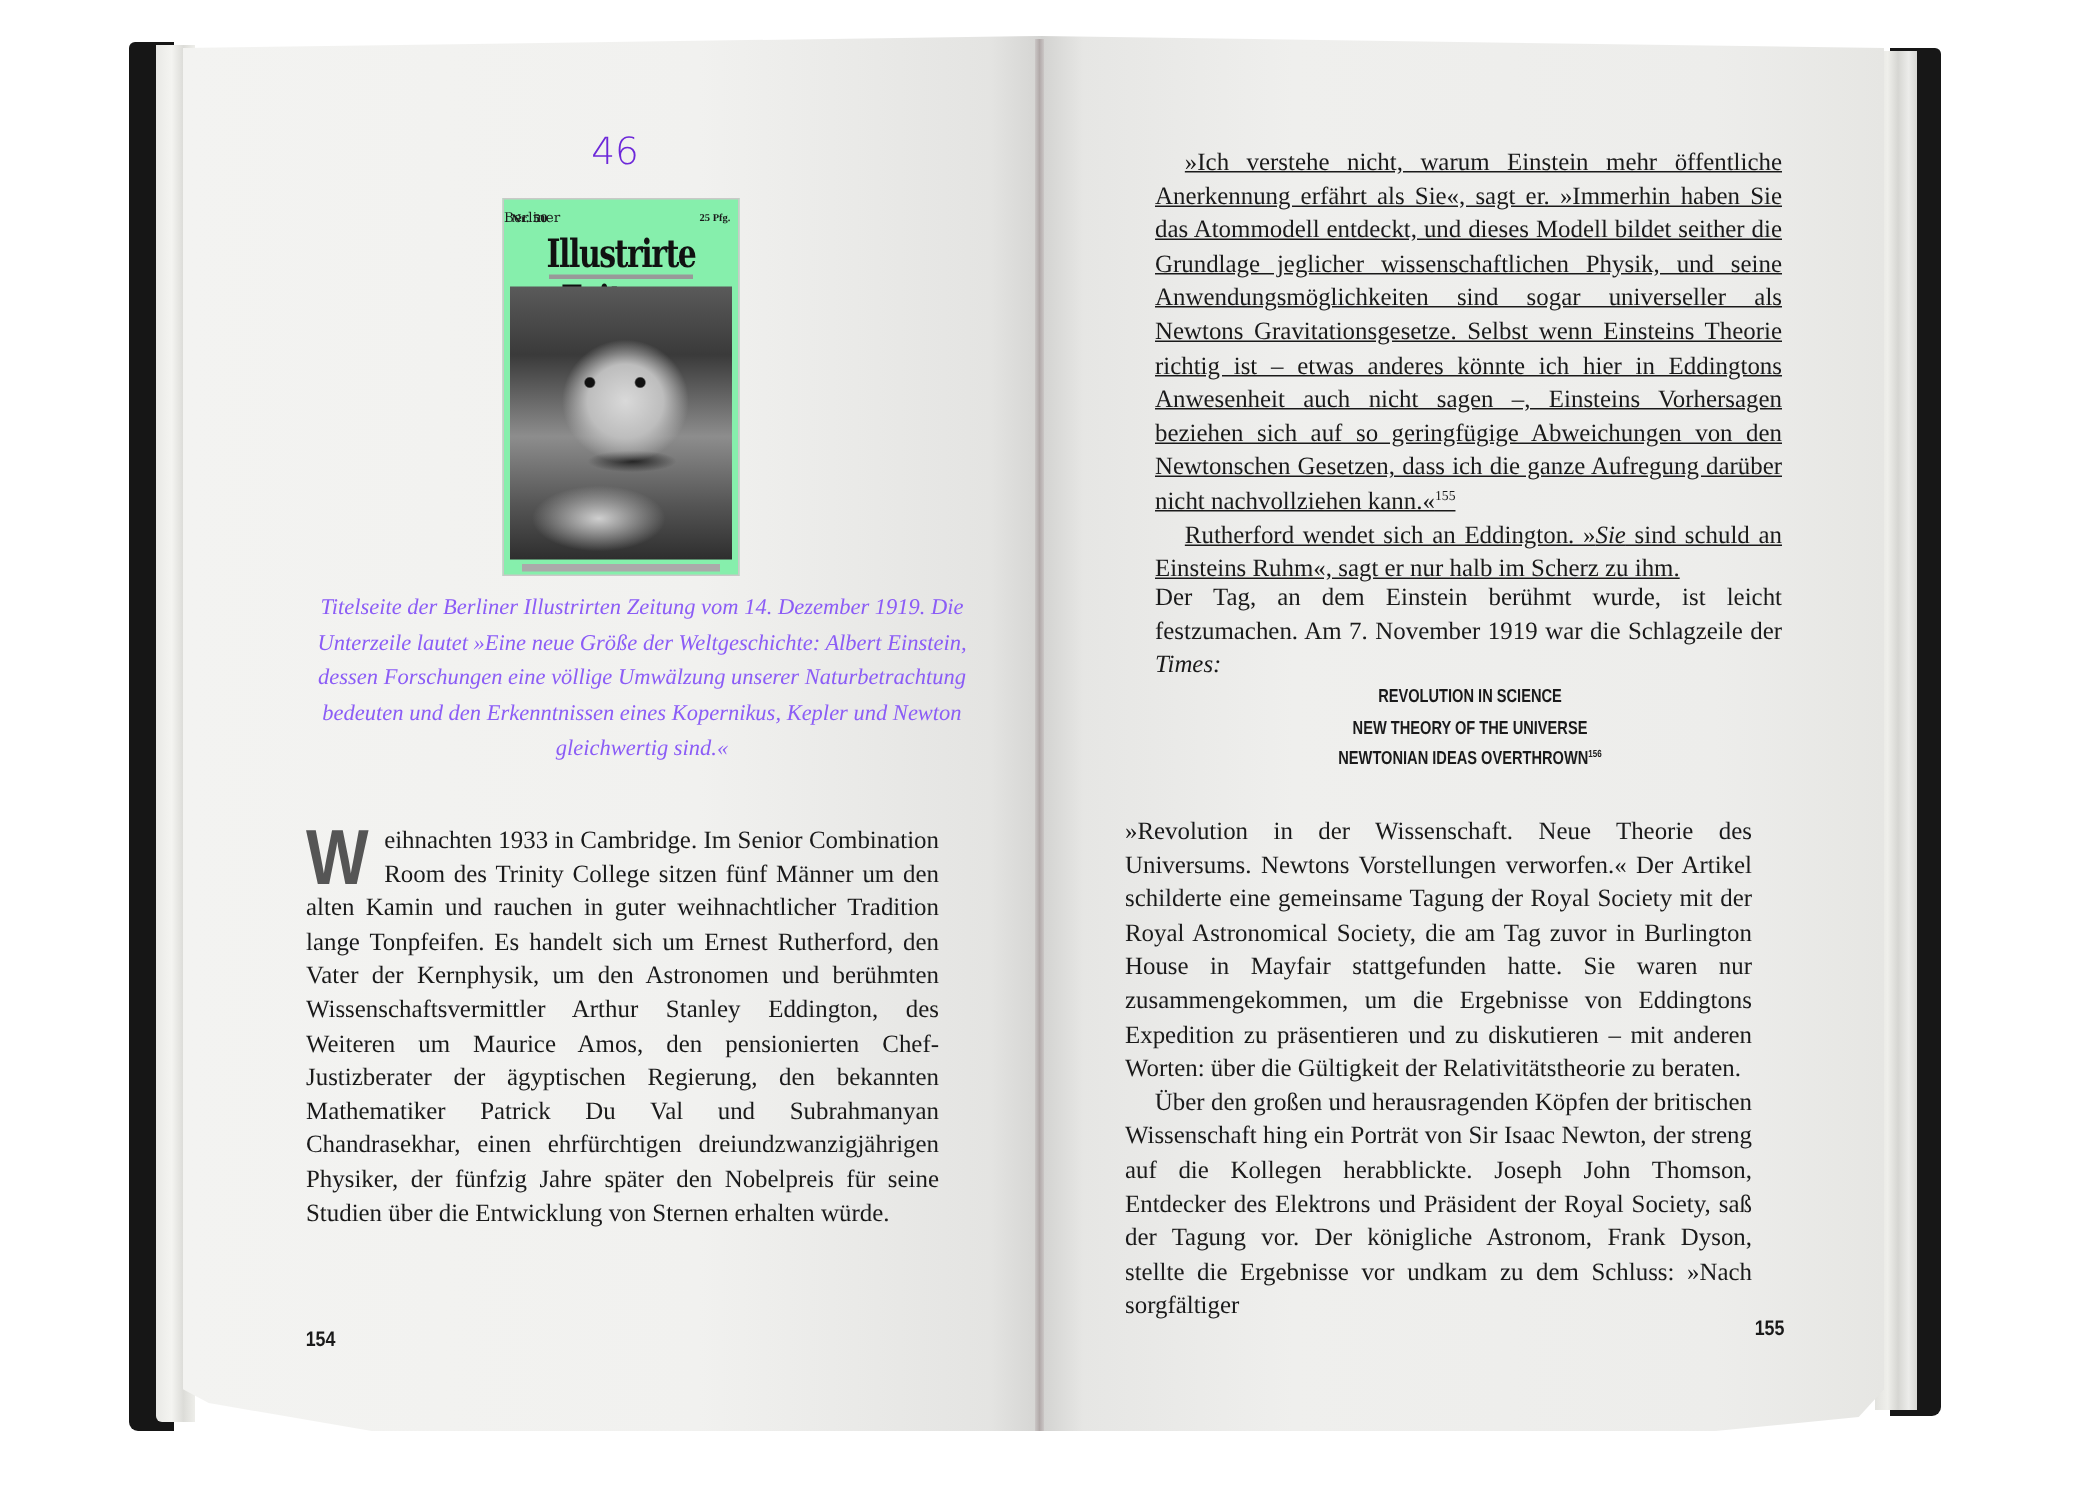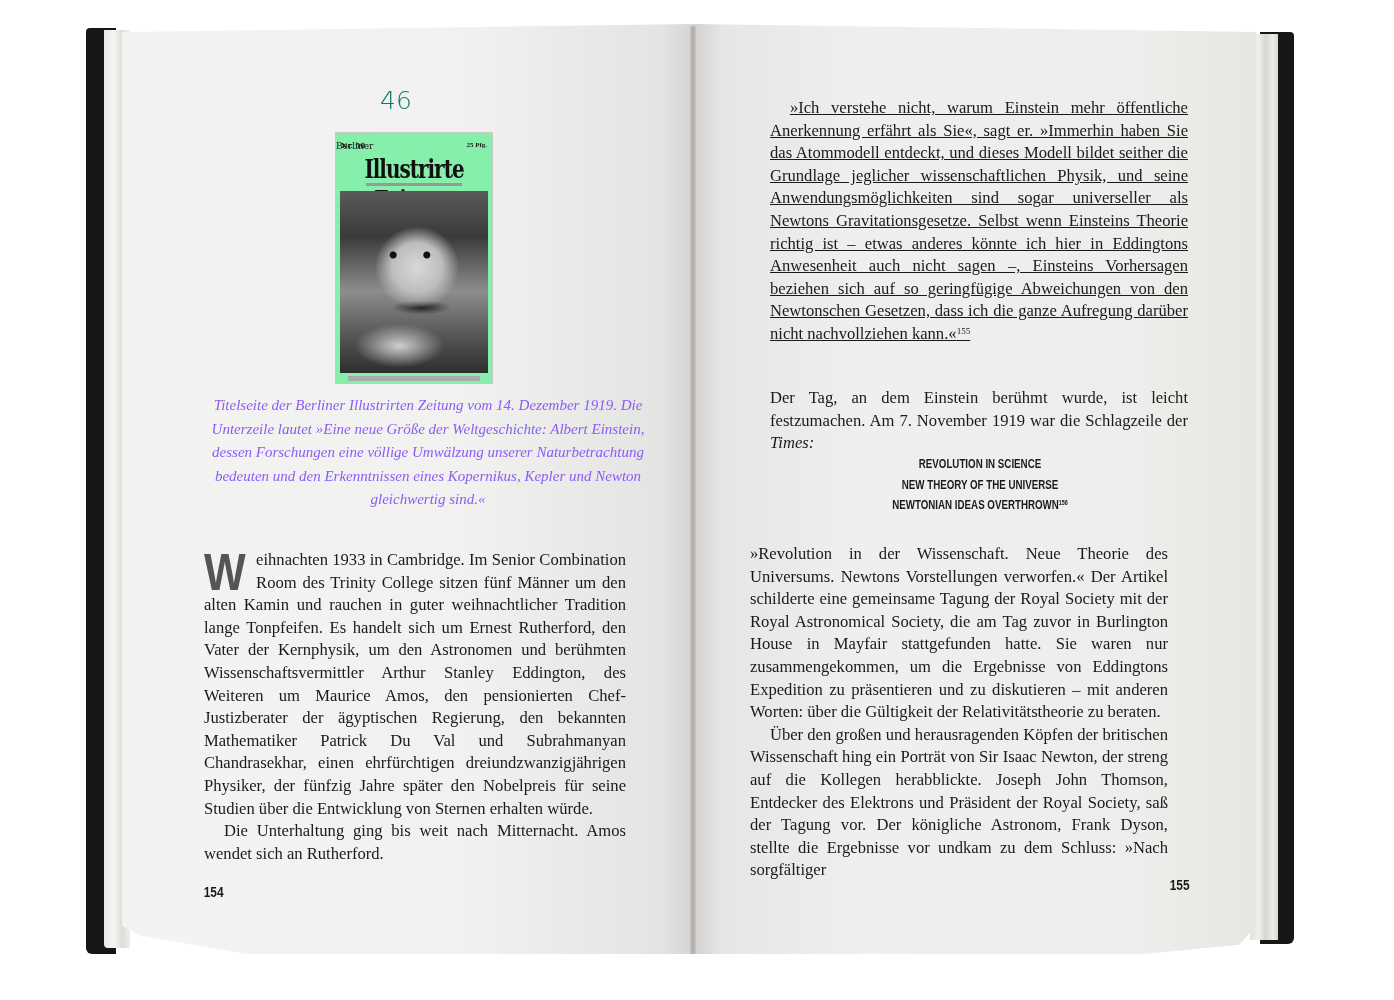--- a/index.html
+++ b/index.html
@@ -38,22 +38,22 @@
     background: linear-gradient(90deg, #d2d2d0 0%, #e6e6e4 5%, #efefed 30%, #ededeb 80%, #e6e6e3 100%);
     clip-path: polygon(0 0, 100% 8px, 100% 97%, 97% 99%, 80% 100%, 0 100%);
   }
   .gutter {
     position: absolute; left: 690px; top: 26px; width: 6px; height: 928px;
     background: linear-gradient(90deg, #c7c2c2, #a89e9e 50%, #c8c3c3);
     opacity: 0.8;
   }
 
   .chapter-num {
-    position: absolute; left: 380px; top: 86px; width: 60px; 
-    font-family: "DejaVu Sans", sans-serif; font-size: 25px; font-weight: 300; color: #0f766e;
+    position: absolute; left: 380px; top: 86px; width: 60px; text-align: center;
+    font-family: "DejaVu Sans", sans-serif; font-size: 25px; font-weight: 300; color: #6d28d9;
   }
   .newspaper {
     position: absolute; left: 335px; top: 132px; width: 156px; height: 250px;
     background: #86efac; border: 1px solid #c9c9c7;
   }
   .np-top { position: absolute; left: 0; right: 0; top: 3px; height: 16px; }
   .np-nr {
     position: absolute; left: 5px; top: 5px; font-size: 7px; font-family: "DejaVu Serif", serif; font-weight: bold;
   }
   .np-berliner {
@@ -144,27 +144,27 @@
   <div class="np-photo">
     <div class="np-eyes"></div>
   </div>
   <div class="np-caption-bar"></div>
 </div>
 
 <div class="caption">Titelseite der Berliner Illustrirten Zeitung vom 14. Dezember 1919. Die Unterzeile lautet »Eine neue Größe der Weltgeschichte: Albert Einstein, dessen Forschungen eine völlige Umwälzung unserer Naturbetrachtung bedeuten und den Erkenntnissen eines Kopernikus, Kepler und Newton gleichwertig sind.«</div>
 
 <div class="text-block left-body">
   <p><span class="dropcap">W</span><span>eihnachten 1933 in Cambridge. Im Senior Combination Room des Trinity College sitzen fünf Männer um den alten Kamin und rauchen in guter weihnachtlicher Tradition lange Tonpfeifen. Es handelt sich um Ernest Rutherford, den Vater der Kernphysik, um den Astronomen und berühmten Wissenschaftsvermittler Arthur Stanley Eddington, des Weiteren um Maurice Amos, den pensionierten Chef-Justizberater der ägyptischen Regierung, den bekannten Mathematiker Patrick Du Val und Subrahmanyan Chandrasekhar, einen ehrfürchtigen dreiundzwanzigjährigen Physiker, der fünfzig Jahre später den Nobelpreis für seine Studien über die Entwicklung von Sternen erhalten würde.</span></p>
-  <p class="indent">Die Unterhaltung ging bis weit nach Mitternacht. Amos wendet sich an Rutherford.</p>
 </div>
 
 <div class="folio folio-left">154</div>
 
 <div class="text-block right-quote">
   <p class="indent"><span>»Ich verstehe nicht, warum Einstein mehr öffentliche Anerkennung erfährt als Sie«, sagt er. »Immerhin haben Sie das Atommodell entdeckt, und dieses Modell bildet seither die Grundlage jeglicher wissenschaftlichen Physik, und seine Anwendungsmöglichkeiten sind sogar universeller als Newtons Gravitationsgesetze. Selbst wenn Einsteins Theorie richtig ist – etwas anderes könnte ich hier in Eddingtons Anwesenheit auch nicht sagen –, Einsteins Vorhersagen beziehen sich auf so geringfügige Abweichungen von den Newtonschen Gesetzen, dass ich die ganze Aufregung darüber nicht nachvollziehen kann.«</span><sup>155</sup></p>
+  <p class="indent"><span>Rutherford wendet sich an Eddington. »</span><em>Sie</em><span> sind schuld an Einsteins Ruhm«, sagt er nur halb im Scherz zu ihm.</span></p>
 </div>
 
 <div class="text-block right-mid">
   <p><span>Der Tag, an dem Einstein berühmt wurde, ist leicht festzumachen. Am 7. November 1919 war die Schlagzeile der </span><em>Times:</em></p>
 </div>
 
 <div class="headline">
   <div>REVOLUTION IN SCIENCE</div>
   <div>NEW THEORY OF THE UNIVERSE</div>
   <div><span>NEWTONIAN IDEAS OVERTHROWN</span><sup>156</sup></div>

